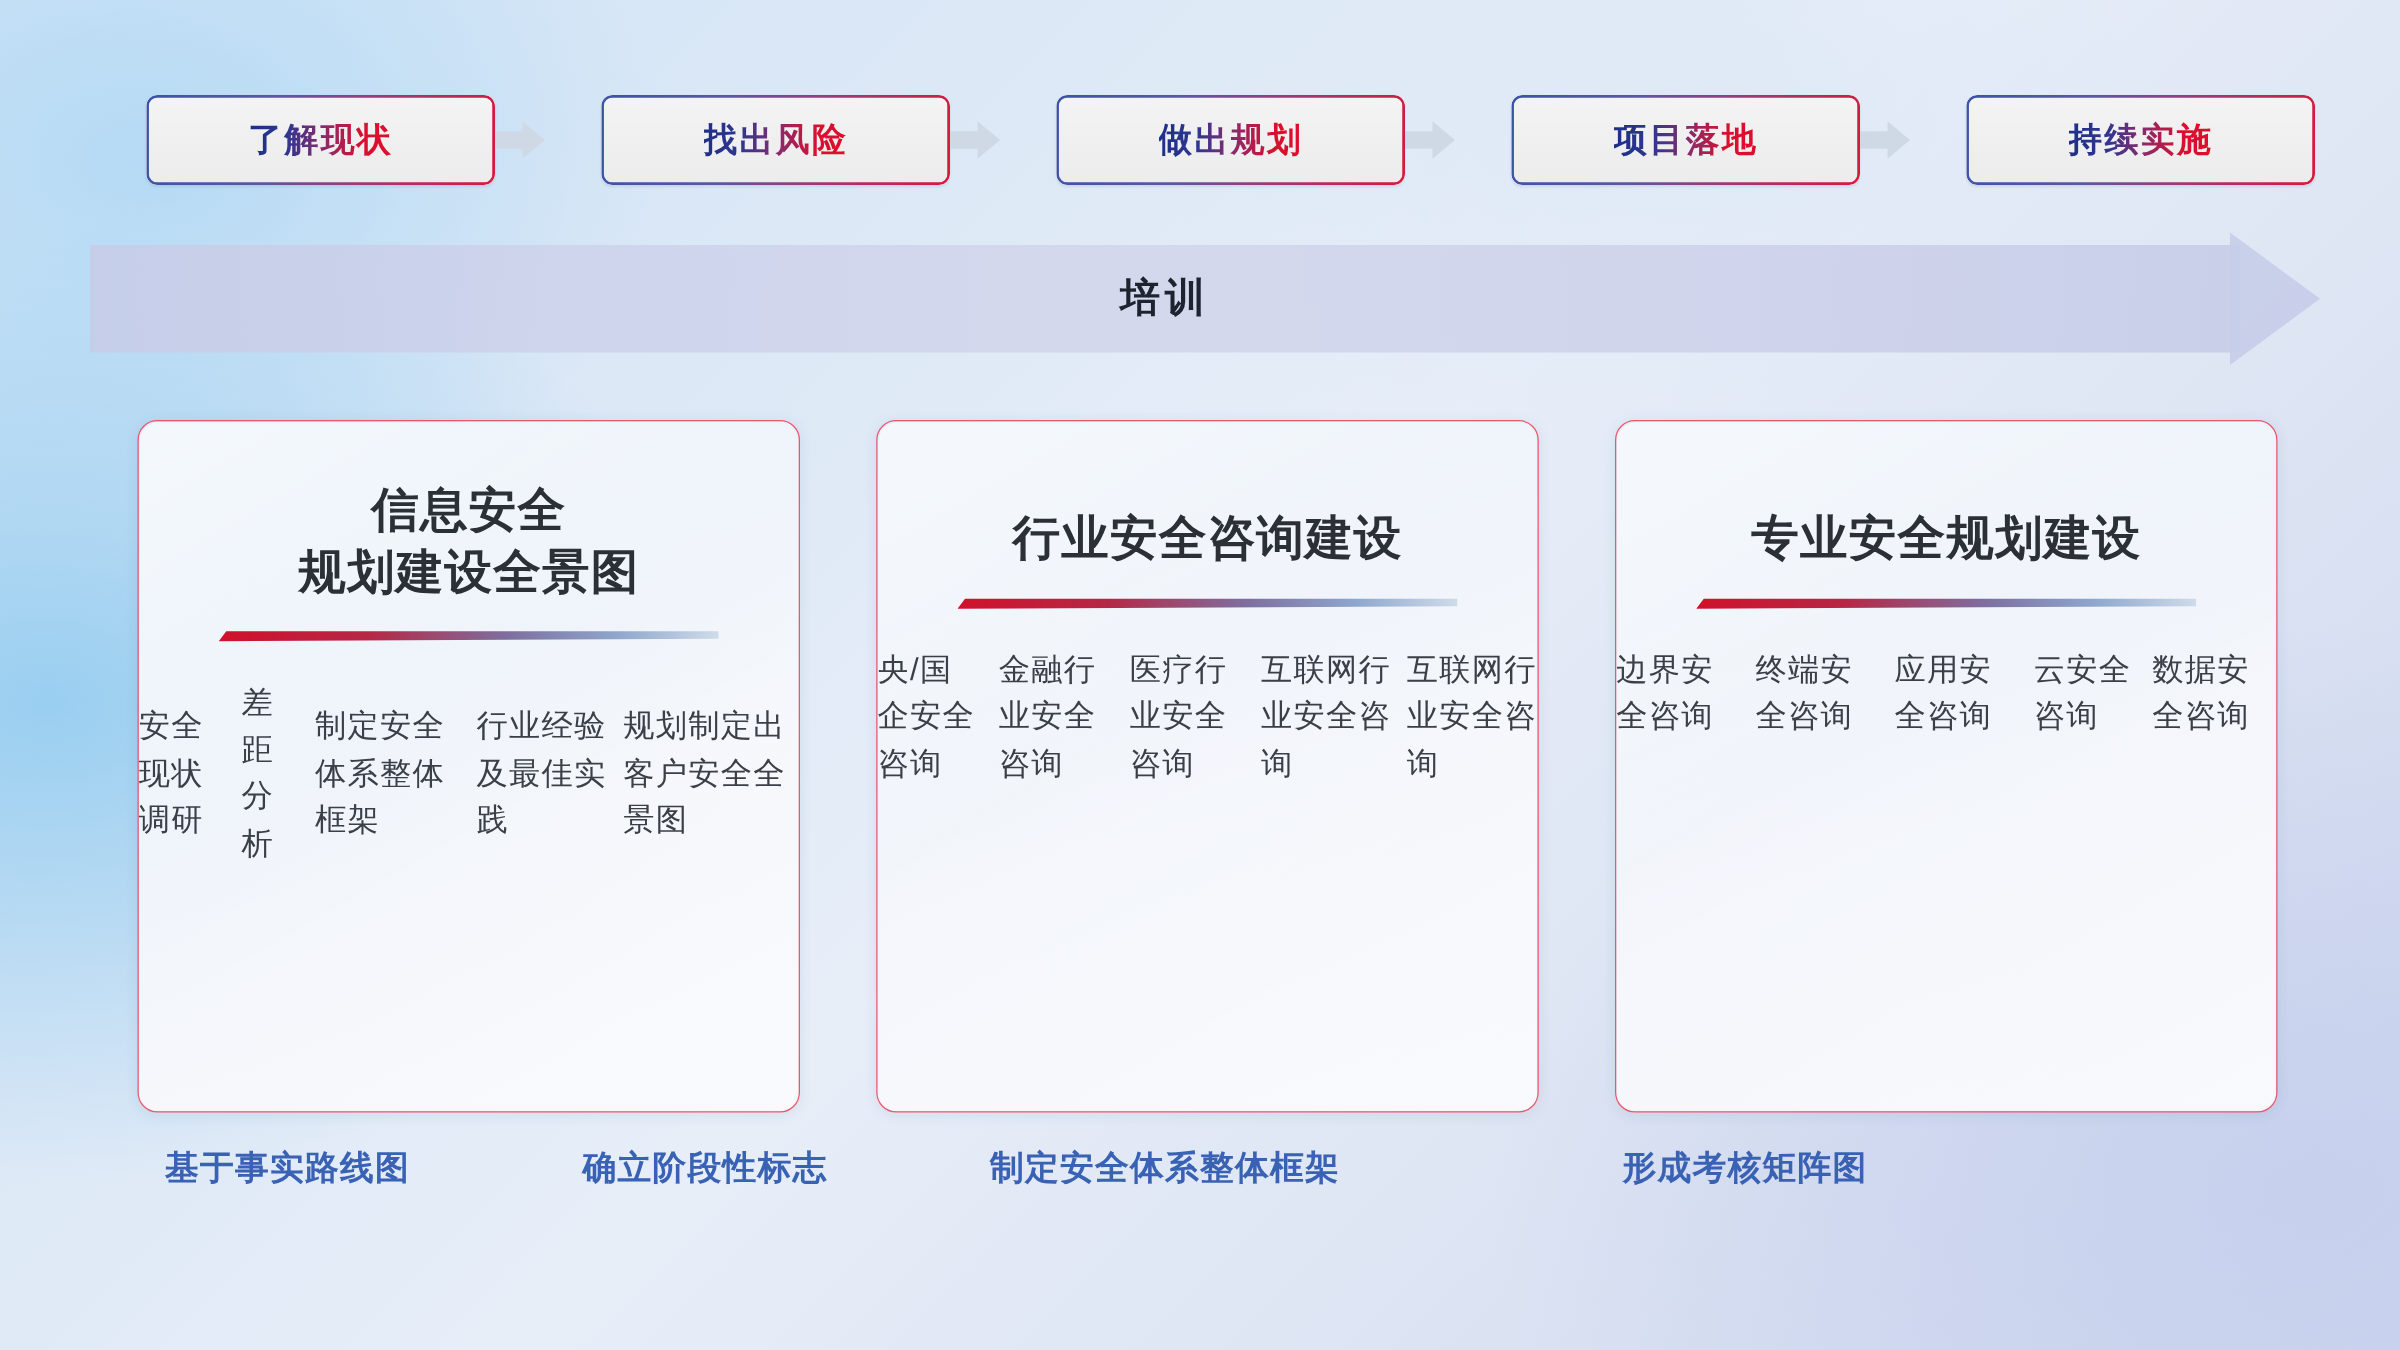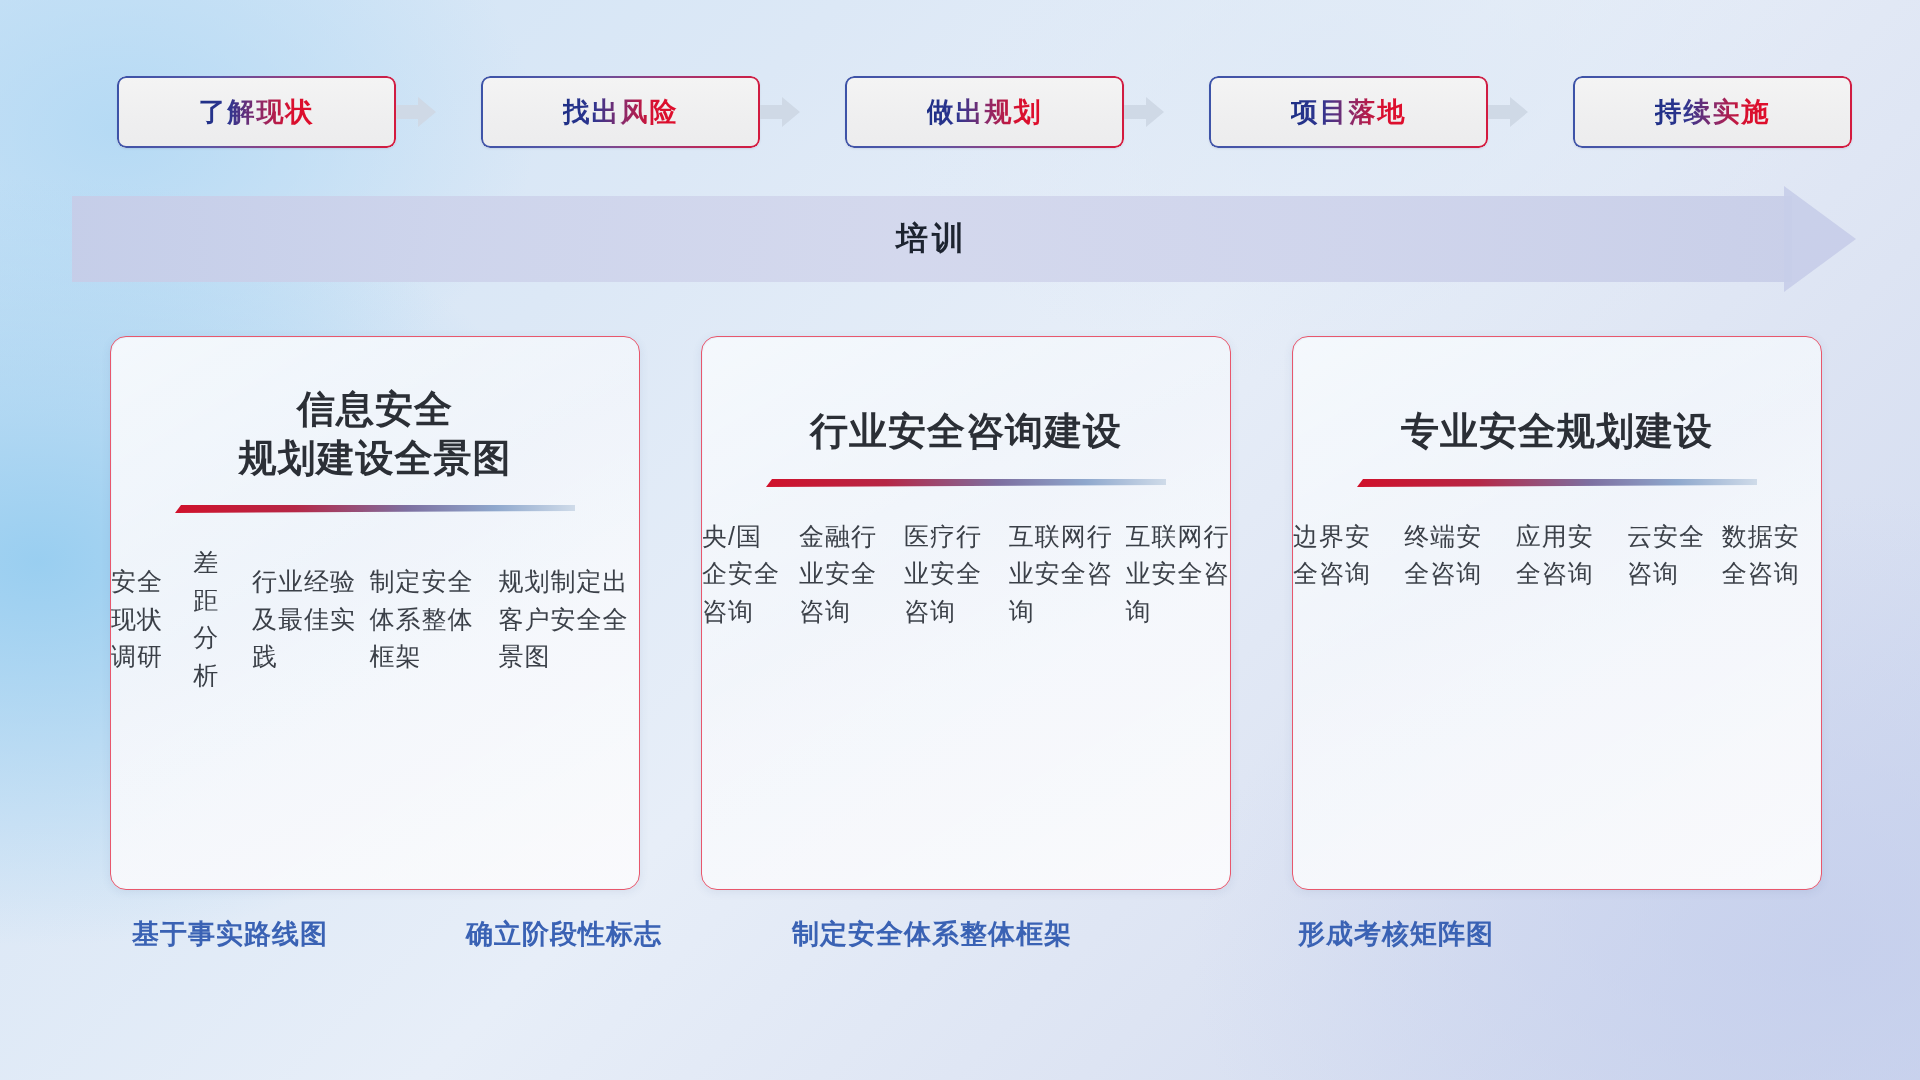--- a/index.html
+++ b/index.html
@@ -204,22 +204,22 @@
                 <stop offset="80%" stop-color="#8fa8cd"></stop>
                 <stop offset="100%" stop-color="#cfdbe9"></stop>
               </linearGradient>
             </defs>
             <path d="M0 9 L6 1 L400 1 L400 7 Z" fill="url(#dv1)"></path>
           </svg>
         </div>
         <div class="card-list">
           <div class="item">安全现状调研</div>
           <div class="item">差距分析</div>
+          <div class="item">制定安全体系整体框架</div>
           <div class="item">行业经验及最佳实践</div>
-          <div class="item">制定安全体系整体框架</div>
           <div class="item">规划制定出客户安全全景图</div>
         </div>
       </div>
     </div>
 
     <div class="card">
       <div class="sheen"></div>
       <div class="card-inner">
         <div class="card-title one-line">行业安全咨询建设</div>
         <div class="divider">

